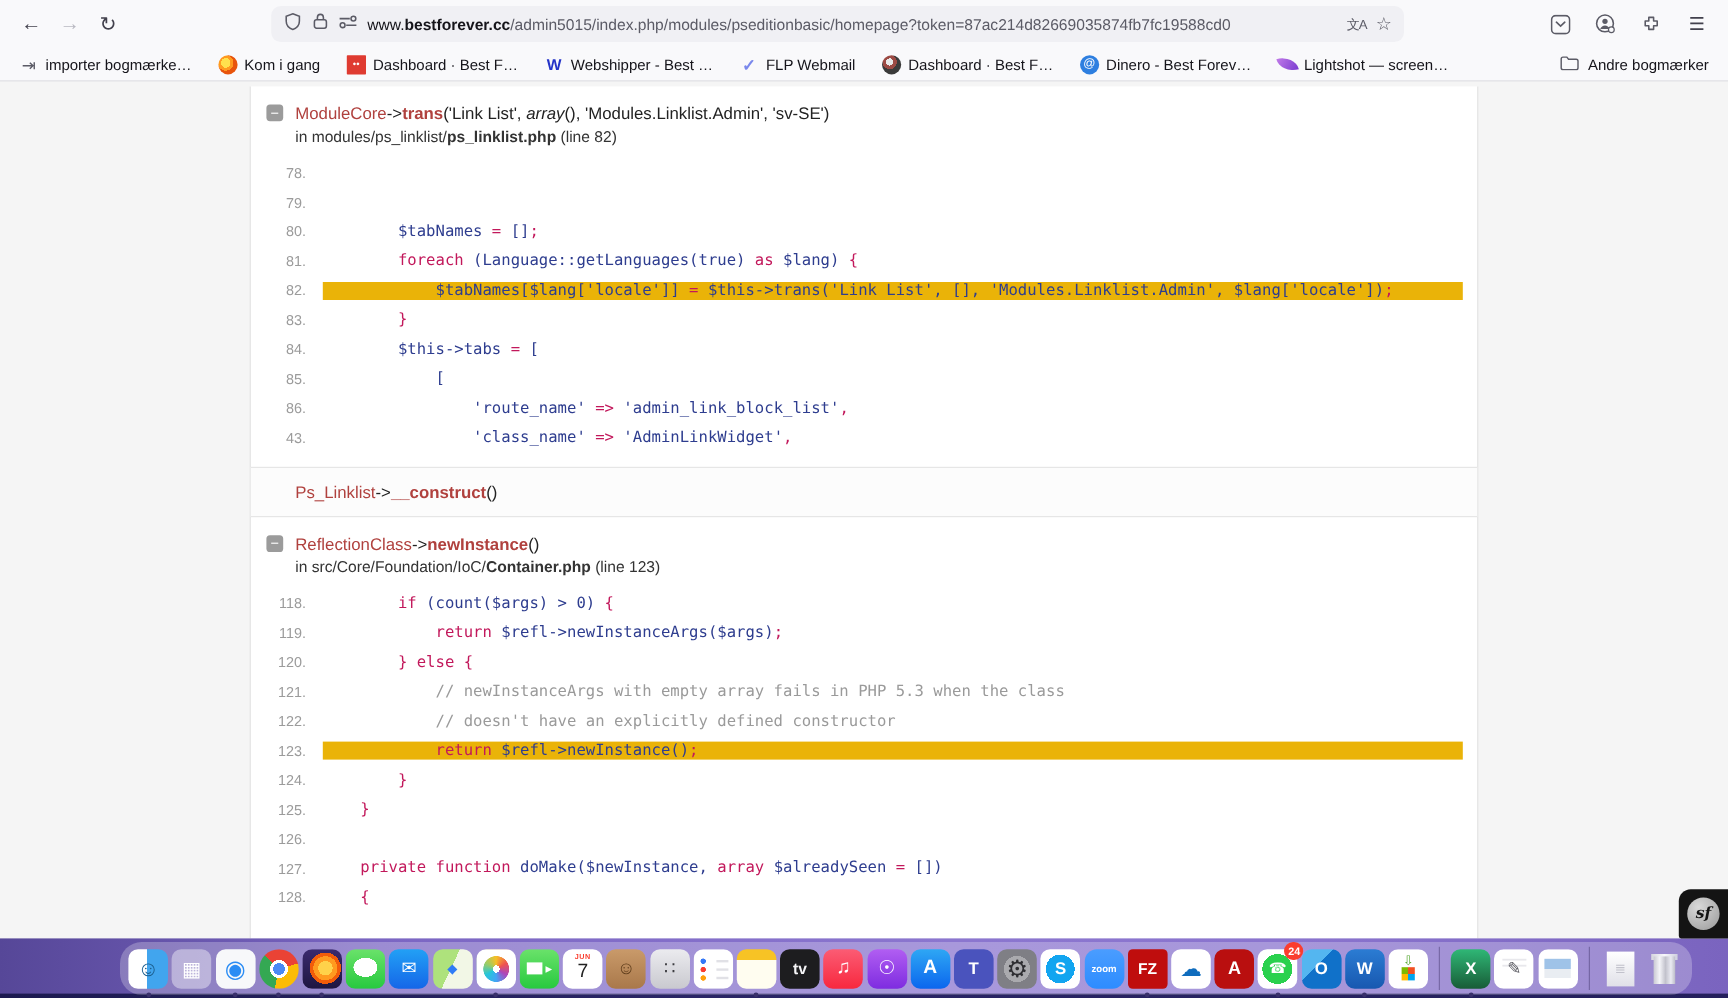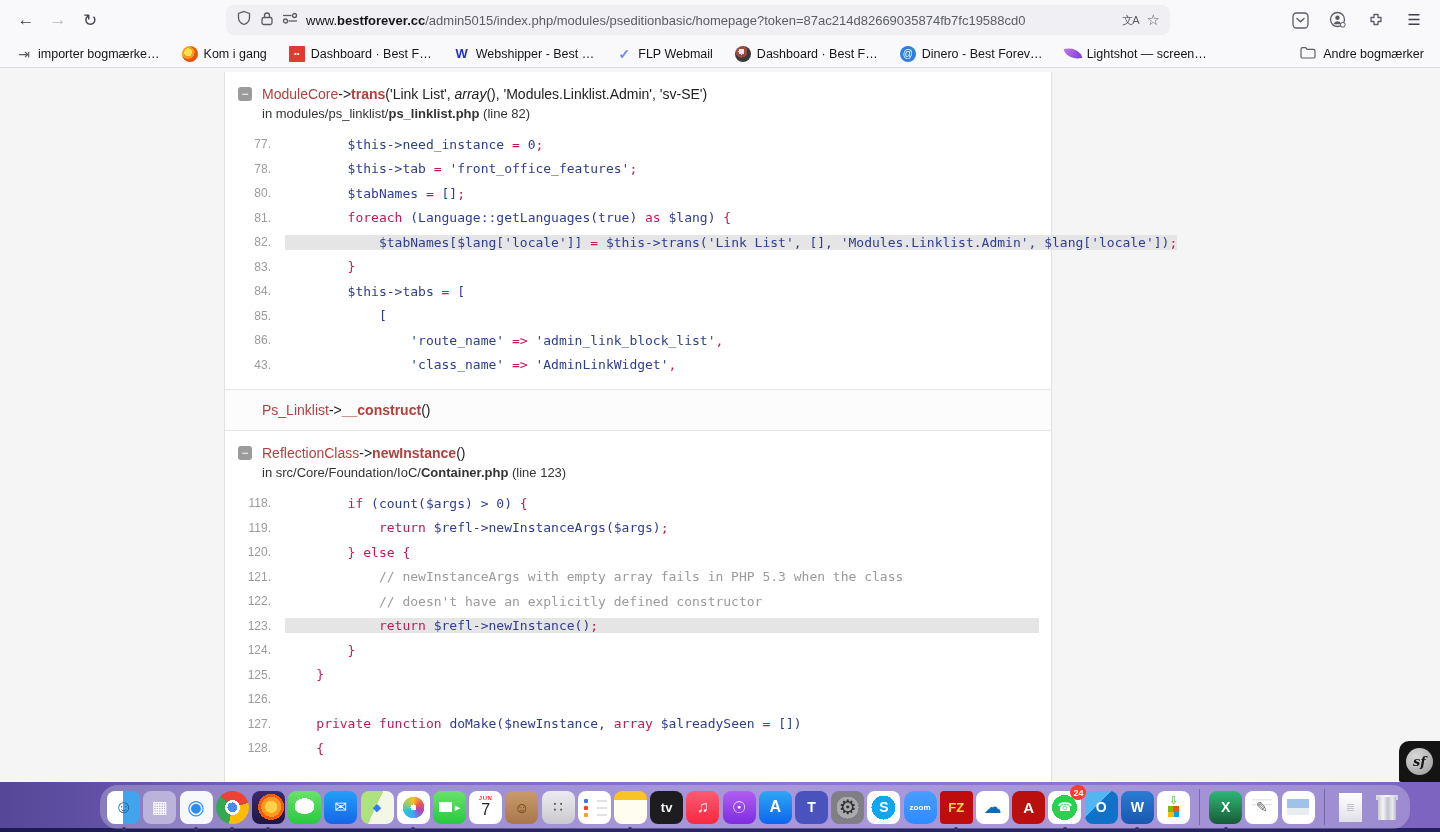--- a/index.html
+++ b/index.html
@@ -28,39 +28,39 @@
   .bm-list { display:flex; align-items:center; gap:22px; }
   .bm-item { display:flex; align-items:center; gap:6px; white-space:nowrap; }
   .fav { width:16px; height:16px; display:flex; align-items:center; justify-content:center;
          font-size:12px; line-height:1; flex:0 0 16px; }
   .fav.feather { border-radius:0 100% 0 100%; transform:rotate(-15deg); width:13px; height:13px; }
   .bm-spacer { flex:1; }
   .other-bm { display:flex; align-items:center; gap:7px; }
 
   
   .content { position:absolute; top:68px; left:0; width:1440px; height:714px; background:#f5f5f5; overflow:hidden; }
-  .panel { position:absolute; left:224px; top:4px; width:828px; background:#ffffff;
+  .panel { position:absolute; left:208px; top:4px; width:1024px; background:#ffffff;
            border-left:1px solid #e2e2e2; border-right:1px solid #e2e2e2; min-height:720px; }
   .thead { display:flex; padding:12px 14px 0 13px; gap:10px; }
   .collapse { width:14px; height:14px; margin-top:3px; background:#9b9b9b; border-radius:3px;
               color:#fff; display:flex; align-items:center; justify-content:center;
               font-size:12px; line-height:1; flex:0 0 14px; }
   .collapse::before { content:'−'; }
   .ttitle { font-size:14px; line-height:20px; color:#222; }
   .tcls, .tmethod { color:#b0413e; }
   .tmethod { font-weight:700; }
   .targs em { font-style:italic; }
   .tloc { font-size:13px; line-height:20px; color:#333; }
   .tloc b { font-weight:700; }
   .codeview { padding:8px 12px 12px 0; font-family:"DejaVu Sans Mono","Liberation Mono",monospace; font-size:13px; }
   .cl { height:24.5px; display:flex; align-items:center; }
   .ln { display:inline-block; width:46px; text-align:right; padding-right:14px;
         color:#9b9b9b; font-size:12px; font-family:"Liberation Sans",sans-serif; flex:0 0 60px; }
   .cc { white-space:pre; flex:1; }
-  .cl.hl .cc { background:#e5e5e5; }
+  .cl.hl .cc { background:#eab308; }
   .s-b { color:#2e3d8f; }
   .s-m { color:#c2185b; }
   .s-c { color:#9a9a9a; }
   .tmid { height:42px; display:flex; align-items:center; padding-left:37px; background:#fcfcfc;
           border-top:1px solid #e6e6e6; border-bottom:1px solid #e6e6e6; font-size:14px; color:#222; }
 
   
   .sf-btn { position:absolute; right:0; bottom:50px; width:41px; height:41px; background:#141414;
             border-radius:10px 0 0 2px; display:flex; align-items:center; justify-content:center; z-index:5; }
   .sf-circle { width:27px; height:27px; border-radius:50%;
@@ -206,26 +206,25 @@
           <div class="ttitle">
             <span class="tcls">ModuleCore</span><span class="tarrow">-&gt;</span><span class="tmethod">trans</span><span class="targs" id="args-0"><span>('Link List', </span><em>array</em><span>(), 'Modules.Linklist.Admin', 'sv-SE')</span></span>
           </div>
           <div class="tloc">
             <span>in modules/ps_linklist/</span><b>ps_linklist.php</b><span> (line 82)</span>
           </div>
         </div>
       </div>
       <div class="codeview" id="code-0">
           <div class="cl">
-            <span class="ln">77.</span>
-            <span class="cc"><span class="s-b">        $this-&gt;need_instance </span><span class="s-m">= </span><span class="s-b">0</span><span class="s-m">;</span></span>
-          </div>
-          <div class="cl">
             <span class="ln">78.</span>
-            <span class="cc"><span class="s-b">        $this-&gt;tab </span><span class="s-m">= </span><span class="s-b">'front_office_features'</span><span class="s-m">;</span></span>
+          </div>
+          <div class="cl">
+            <span class="ln">79.</span>
+            <span class="cc"></span>
           </div>
           <div class="cl">
             <span class="ln">80.</span>
             <span class="cc"><span class="s-b">        $tabNames </span><span class="s-m">= </span><span class="s-b">[]</span><span class="s-m">;</span></span>
           </div>
           <div class="cl">
             <span class="ln">81.</span>
             <span class="cc"><span class="s-m">        foreach </span><span class="s-b">(Language::getLanguages(true) </span><span class="s-m">as </span><span class="s-b">$lang) </span><span class="s-m">{</span></span>
           </div>
           <div class="cl hl">
@@ -436,21 +435,21 @@
           <span style="color: rgb(255, 255, 255); font-size: 14px; font-weight: 700;">S</span>
         </div>
       </div>
       <div class="dock-item">
         <div class="di" style="background: linear-gradient(rgb(74, 157, 255), rgb(45, 140, 255)); border-radius: 10px;">
           <span style="color: rgb(255, 255, 255); font-size: 8px; font-weight: 700;">zoom</span>
         </div>
       </div>
       <div class="dock-item">
         <div class="di" style="background: rgb(191, 13, 13); border-radius: 4px;">
-          <span style="color: #fde047; font-size: 13px; font-weight: 700; text-align: center;">FZ</span>
+          <span style="color: #ffffff; font-size: 13px; font-weight: 700; text-align: center;">FZ</span>
         </div>
         <span class="dock-dot"></span>
       </div>
       <div class="dock-item">
         <div class="di" style="background: rgb(255, 255, 255);">
           <span style="color: rgb(15, 108, 189); font-size: 18px;">☁</span>
         </div>
       </div>
       <div class="dock-item">
         <div class="di" style="background: rgb(185, 15, 15); border-radius: 8px;">

